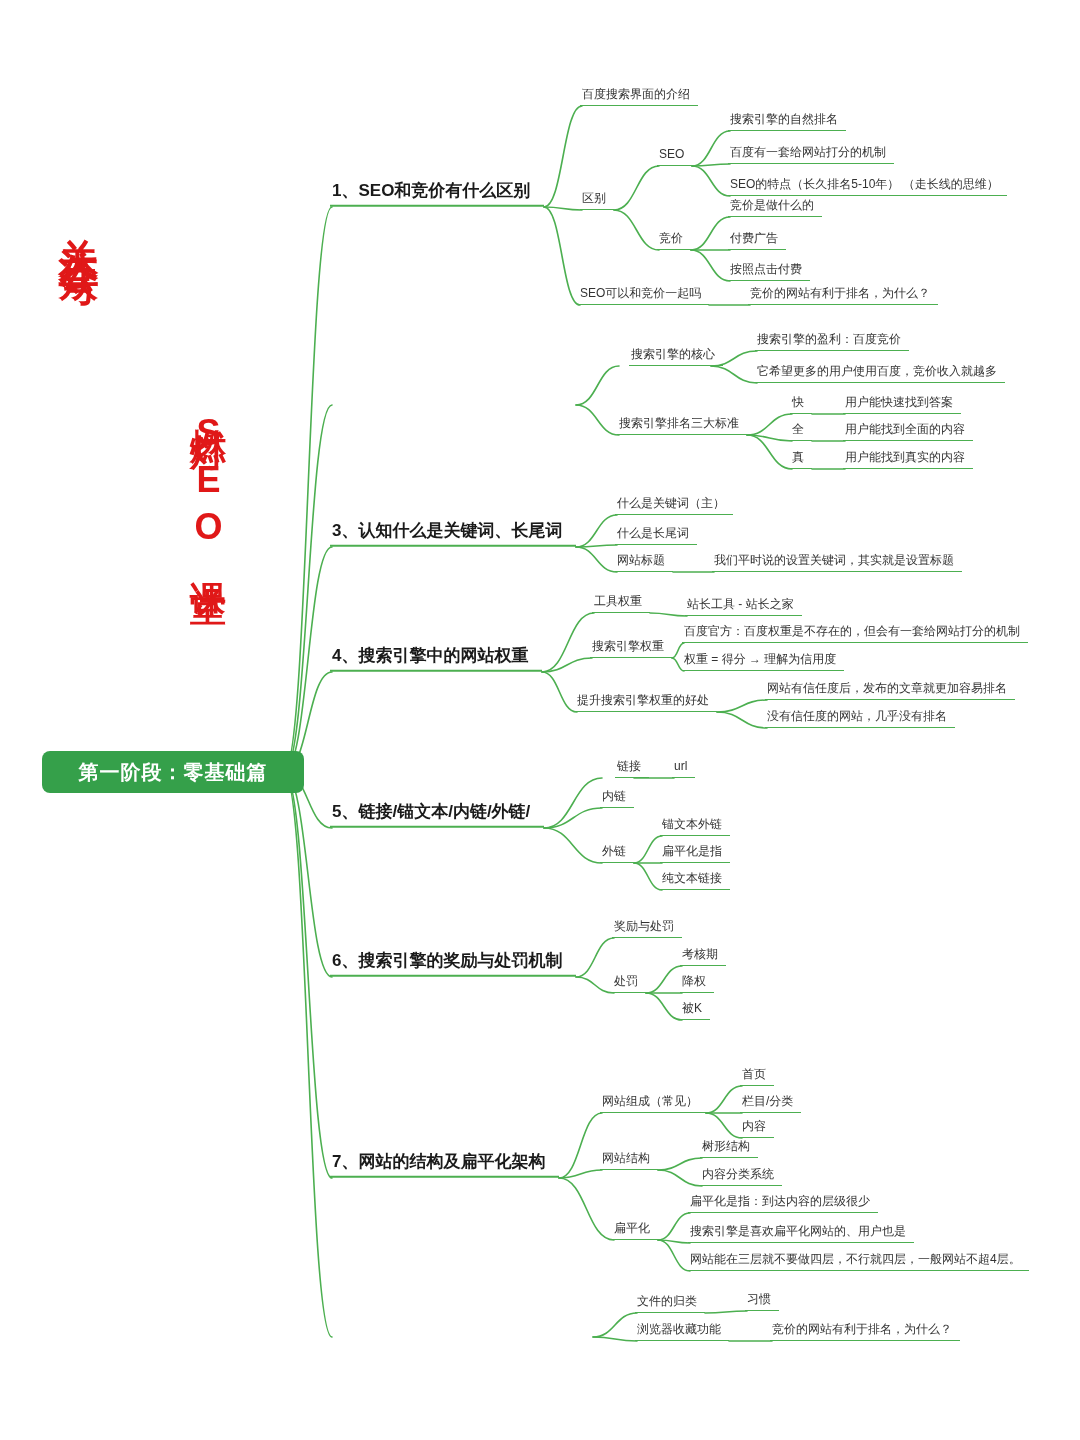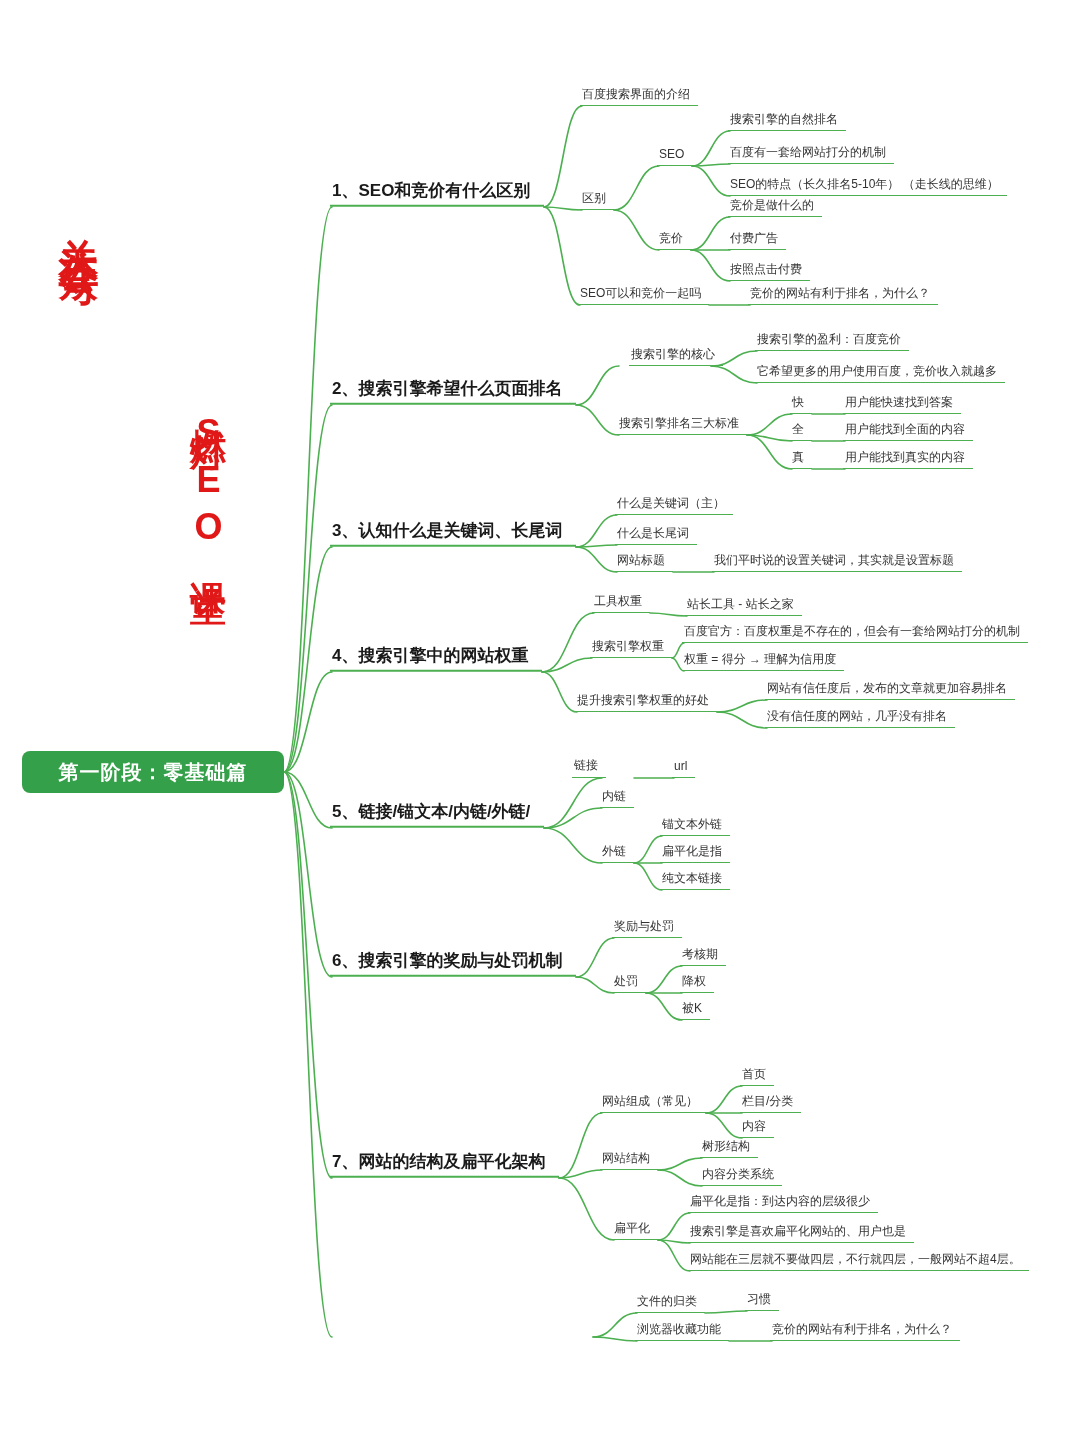--- a/index.html
+++ b/index.html
@@ -41,20 +41,21 @@
     z-index: 3;
     display: flex;
     align-items: center;
     justify-content: center;
     background: var(--green, #3aa047);
     color: #ffffff;
     font-weight: bold;
     font-size: 20px;
     border-radius: 8px;
     letter-spacing: 1px;
+    margin-left: 20px;
   }
   .vtext {
     position: absolute;
     writing-mode: vertical-rl;
     text-orientation: upright;
     color: var(--red, #e60012);
     font-weight: 600;
     z-index: 1;
   }
   .vtext1 { left: 52px;  top: 205px; font-size: 40px; letter-spacing: 8px; }
@@ -132,21 +133,20 @@
       <path d="M 658 1240 C 674 1240, 674 1271, 690 1271" fill="none" stroke="#4caf50" stroke-width="1.6" stroke-linecap="round"></path>
       <path d="M 593 1337 C 615 1337, 615 1313, 637 1313" fill="none" stroke="#4caf50" stroke-width="1.6" stroke-linecap="round"></path>
       <path d="M 705 1313 C 726 1313, 726 1311, 747 1311" fill="none" stroke="#4caf50" stroke-width="1.6" stroke-linecap="round"></path>
       <path d="M 593 1337 C 615 1337, 615 1341, 637 1341" fill="none" stroke="#4caf50" stroke-width="1.6" stroke-linecap="round"></path>
       <path d="M 729 1341 C 750.5 1341, 750.5 1341, 772 1341" fill="none" stroke="#4caf50" stroke-width="1.6" stroke-linecap="round"></path>
     </svg>
   <div class="vtext vtext1">关注公众号</div>
   <div class="vtext vtext2">燃灯SEO课堂</div>
   <div class="root-box" style="left: 22px; top: 751px; width: 262px; height: 42px;">第一阶段：零基础篇</div>
 <div class="node lvl1" style="left: 330px; top: 207px;">1、SEO和竞价有什么区别</div>
-    <div class="node lvl1" style="left: 330px; top: 405px;">2、搜索引擎希望什么页面排名</div>
     <div class="node lvl1" style="left: 330px; top: 547px;">3、认知什么是关键词、长尾词</div>
     <div class="node lvl1" style="left: 330px; top: 672px;">4、搜索引擎中的网站权重</div>
     <div class="node lvl1" style="left: 330px; top: 828px;">5、链接/锚文本/内链/外链/</div>
     <div class="node lvl1" style="left: 330px; top: 977px;">6、搜索引擎的奖励与处罚机制</div>
     <div class="node lvl1" style="left: 330px; top: 1178px;">7、网站的结构及扁平化架构</div>
     <div class="node lvl2" style="left: 580px; top: 106px;">百度搜索界面的介绍</div>
     <div class="node lvl2" style="left: 580px; top: 210px;">区别</div>
     <div class="node lvl2" style="left: 657px; top: 166px;">SEO</div>
     <div class="node lvl2" style="left: 728px; top: 131px;">搜索引擎的自然排名</div>
     <div class="node lvl2" style="left: 728px; top: 164px;">百度有一套给网站打分的机制</div>
@@ -172,21 +172,21 @@
     <div class="node lvl2" style="left: 615px; top: 572px;">网站标题</div>
     <div class="node lvl2" style="left: 712px; top: 572px;">我们平时说的设置关键词，其实就是设置标题</div>
     <div class="node lvl2" style="left: 592px; top: 613px;">工具权重</div>
     <div class="node lvl2" style="left: 685px; top: 616px;">站长工具 - 站长之家</div>
     <div class="node lvl2" style="left: 590px; top: 658px;">搜索引擎权重</div>
     <div class="node lvl2" style="left: 682px; top: 643px;">百度官方：百度权重是不存在的，但会有一套给网站打分的机制</div>
     <div class="node lvl2" style="left: 682px; top: 671px;">权重 = 得分 → 理解为信用度</div>
     <div class="node lvl2" style="left: 575px; top: 712px;">提升搜索引擎权重的好处</div>
     <div class="node lvl2" style="left: 765px; top: 700px;">网站有信任度后，发布的文章就更加容易排名</div>
     <div class="node lvl2" style="left: 765px; top: 728px;">没有信任度的网站，几乎没有排名</div>
-    <div class="node lvl2" style="left: 572px; top: 778px; font-family: Liberation Mono, monospace;">链接</div>
+    <div class="node lvl2" style="left: 615px; top: 778px;">链接</div>
     <div class="node lvl2" style="left: 672px; top: 778px;">url</div>
     <div class="node lvl2" style="left: 600px; top: 808px;">内链</div>
     <div class="node lvl2" style="left: 600px; top: 863px;">外链</div>
     <div class="node lvl2" style="left: 660px; top: 836px;">锚文本外链</div>
     <div class="node lvl2" style="left: 660px; top: 863px;">扁平化是指</div>
     <div class="node lvl2" style="left: 660px; top: 890px;">纯文本链接</div>
     <div class="node lvl2" style="left: 612px; top: 938px;">奖励与处罚</div>
     <div class="node lvl2" style="left: 612px; top: 993px;">处罚</div>
     <div class="node lvl2" style="left: 680px; top: 966px;">考核期</div>
     <div class="node lvl2" style="left: 680px; top: 993px;">降权</div>

